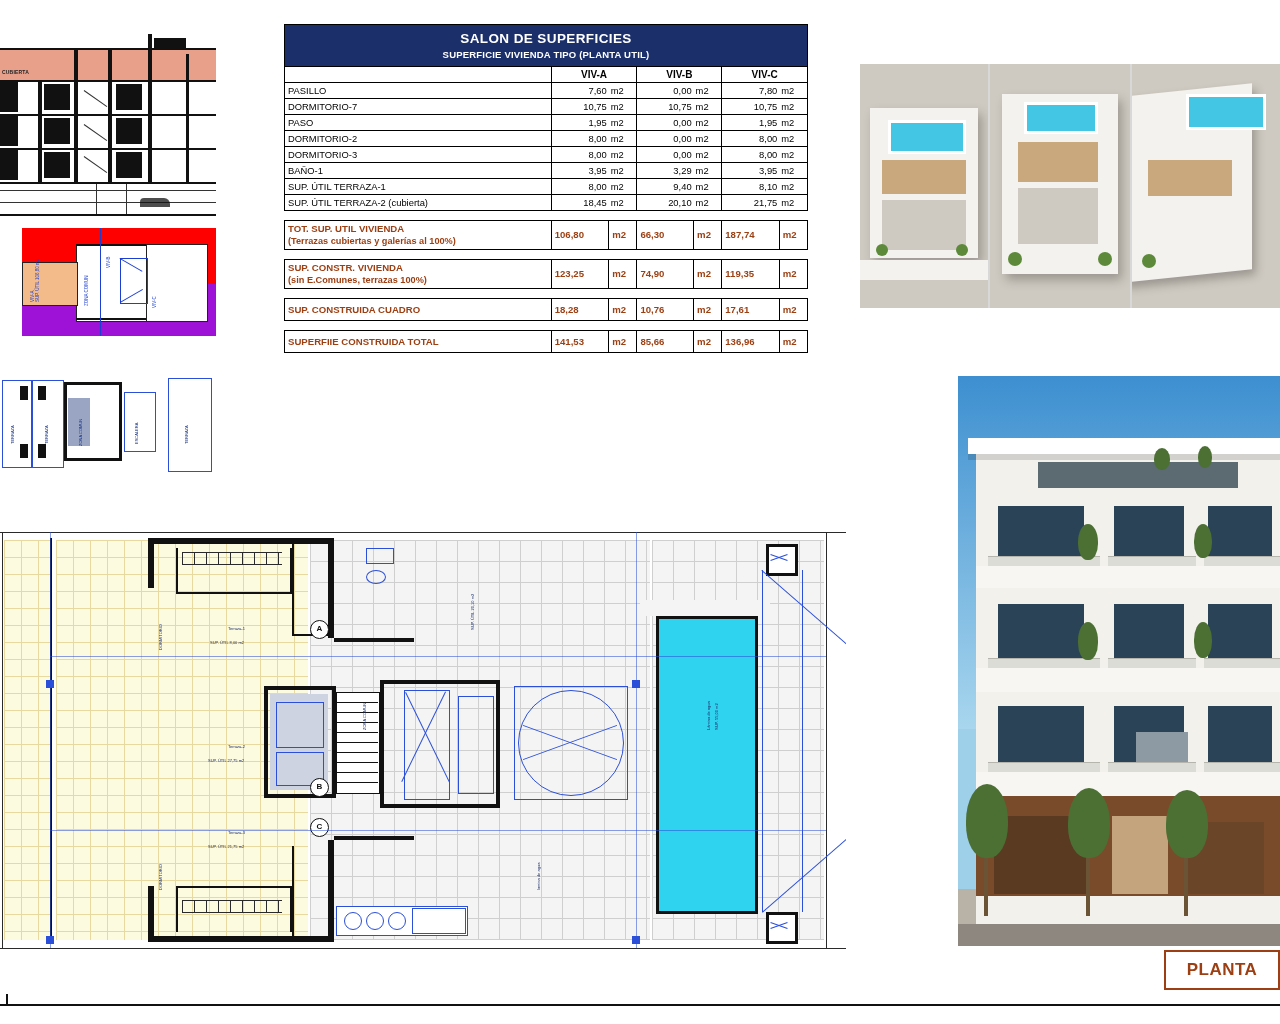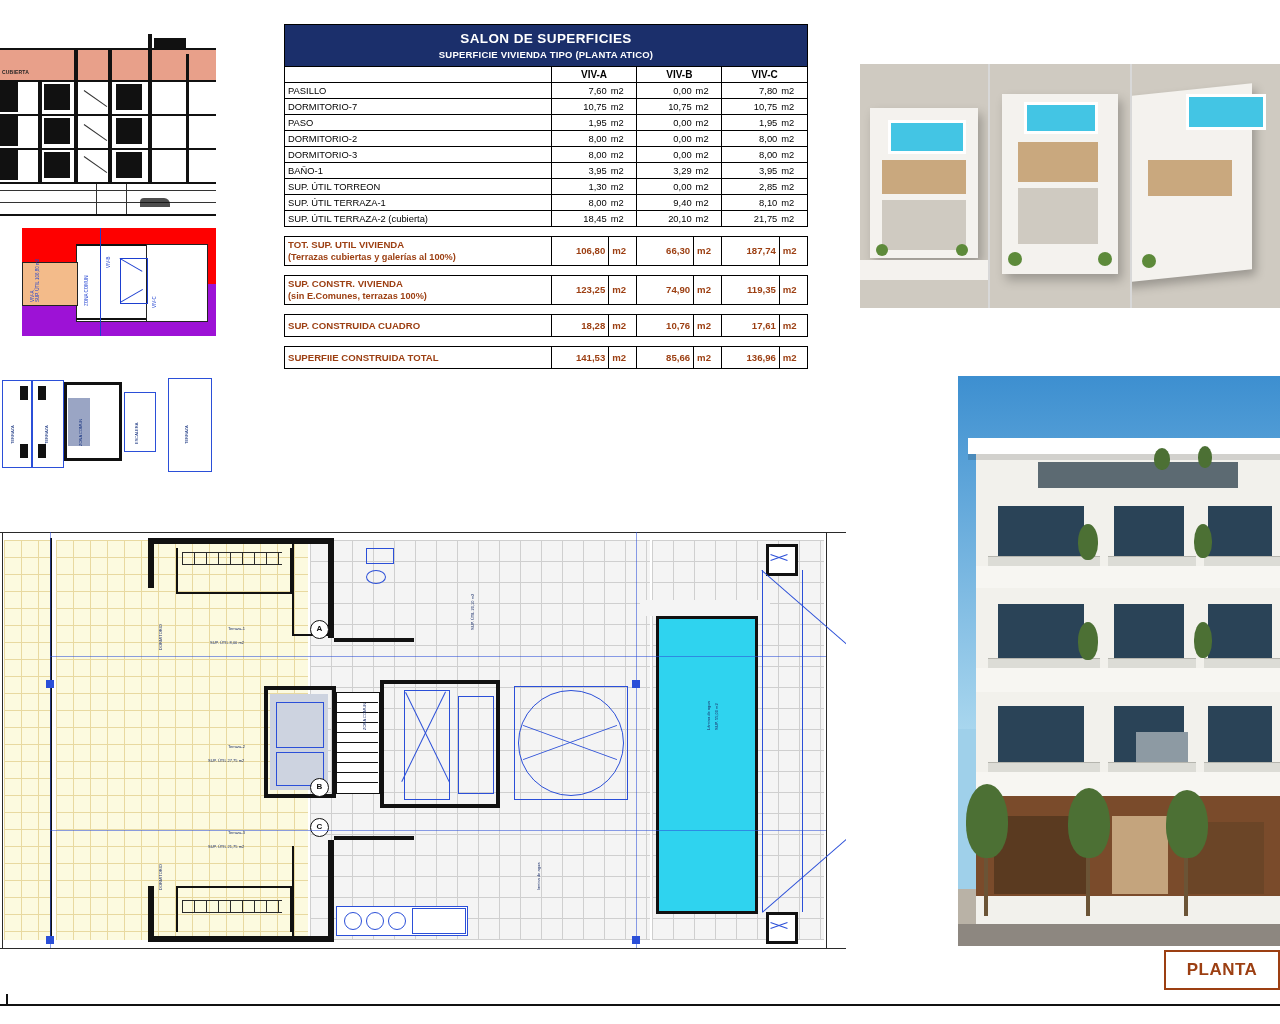--- a/index.html
+++ b/index.html
@@ -114,21 +114,21 @@
   table.surf .unit { text-align: left; width: 24px; padding-left: 2px; border-left: none; }
   table.surf .num.nb { border-right: none; }
   table.surf th.cat {
     text-align: center; font-weight: bold; font-size: 10px;
   }
   .spacer-row td { border: none !important; height: 7px !important; background: #fff; }
   .sum-label {
     color: #9c3f12; font-weight: bold; text-align: left; font-size: 9.6px;
   }
   .sum-label .l2 { display: block; font-size: 9.2px; }
-  .sum-num { color: #9c3f12; font-weight: bold; text-align: right; font-size: 9.6px; }
+  .sum-num { color: #9c3f12; font-weight: bold; font-size: 9.6px; }
   .sum-unit { color: #9c3f12; font-weight: bold; text-align: left; font-size: 9.6px; border-left: none; }
   .tall td { height: 26px !important; vertical-align: middle; }
   .mid td { height: 19px !important; vertical-align: middle; }
 
   
   #render-top {
     position: absolute;
     left: 860px; top: 64px;
     width: 420px; height: 244px;
     background: #d8d8d8;
@@ -328,21 +328,21 @@
   <div class="ps-txt rot90" style="left:10px; top:92px;">TERRAZA</div>
   <div class="ps-txt rot90" style="left:44px; top:92px;">TERRAZA</div>
   <div class="ps-txt rot90" style="left:78px; top:94px;">ZONA COMUN</div>
   <div class="ps-txt rot90" style="left:184px; top:92px;">TERRAZA</div>
   <div class="ps-txt rot90" style="left:134px; top:92px;">ESCALERA</div>
 </div>
 
 <div id="surface-table">
   <div class="tbl-header">
     <div class="tbl-title">SALON DE SUPERFICIES</div>
-    <div class="tbl-sub">SUPERFICIE VIVIENDA TIPO  (PLANTA ATICO)</div>
+    <div class="tbl-sub">SUPERFICIE VIVIENDA TIPO  (PLANTA UTIL)</div>
   </div>
   <table class="surf">
     <tbody>
       <tr>
         <th class="lbl"></th>
         <th class="cat" colspan="2">VIV-A</th>
         <th class="cat" colspan="2">VIV-B</th>
         <th class="cat" colspan="2">VIV-C</th>
       </tr>
 
@@ -391,29 +391,20 @@
         <td class="num nb">8,00</td>
         <td class="unit">m2</td>
       </tr>
       <tr>
         <td class="lbl">BAÑO-1</td>
         <td class="num nb">3,95</td>
         <td class="unit">m2</td>
         <td class="num nb">3,29</td>
         <td class="unit">m2</td>
         <td class="num nb">3,95</td>
-        <td class="unit">m2</td>
-      </tr>
-      <tr>
-        <td class="lbl">SUP. ÚTIL TORREON</td>
-        <td class="num nb">1,30</td>
-        <td class="unit">m2</td>
-        <td class="num nb">0,00</td>
-        <td class="unit">m2</td>
-        <td class="num nb">2,85</td>
         <td class="unit">m2</td>
       </tr>
       <tr>
         <td class="lbl">SUP. ÚTIL TERRAZA-1</td>
         <td class="num nb">8,00</td>
         <td class="unit">m2</td>
         <td class="num nb">9,40</td>
         <td class="unit">m2</td>
         <td class="num nb">8,10</td>
         <td class="unit">m2</td>

